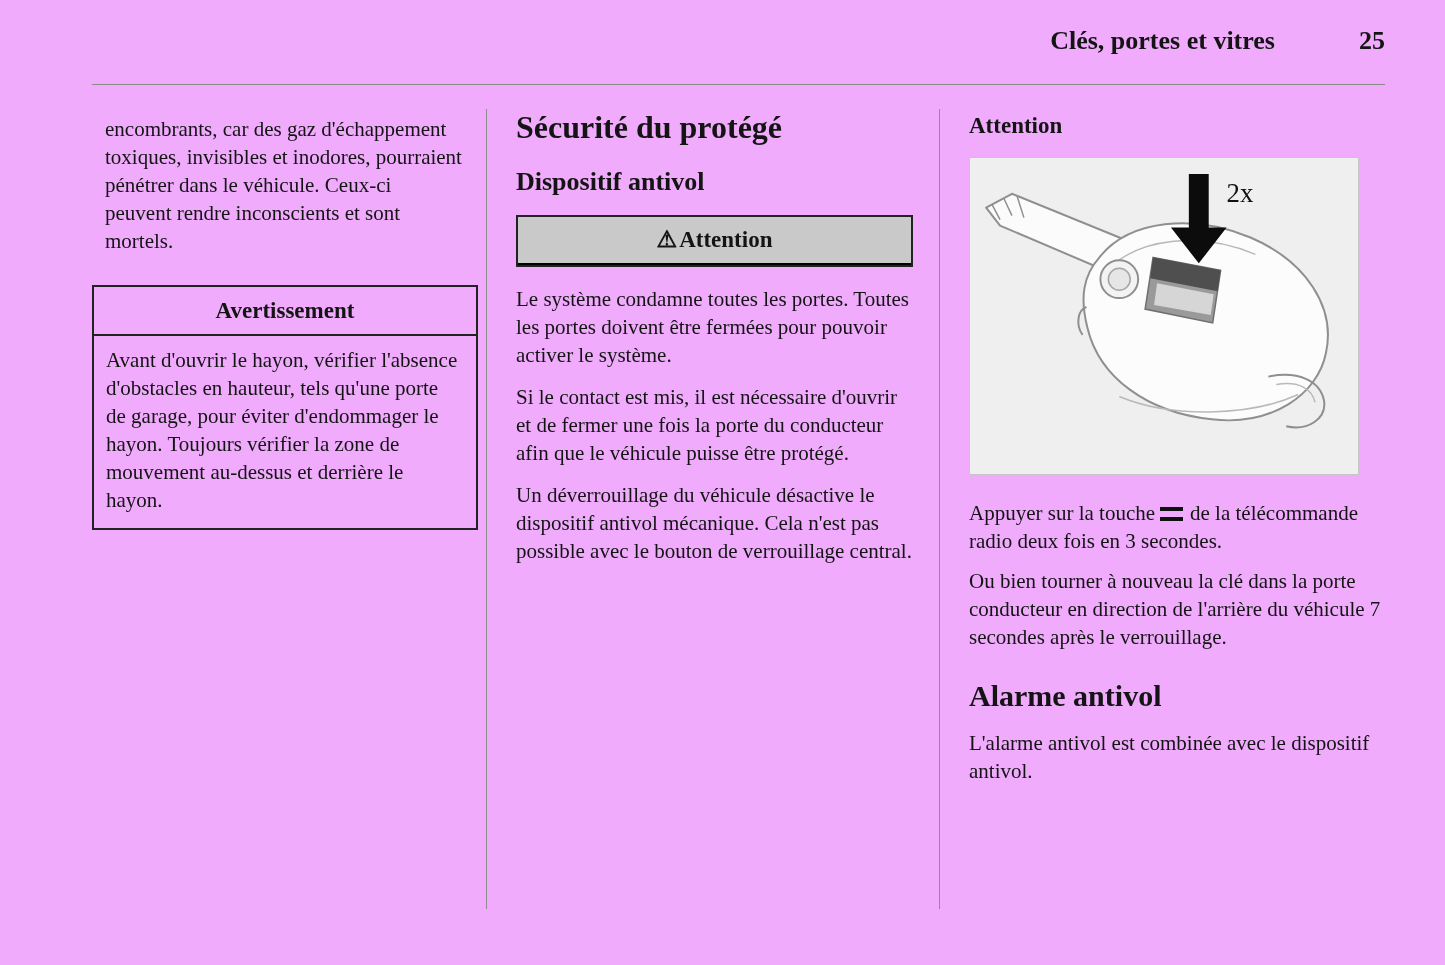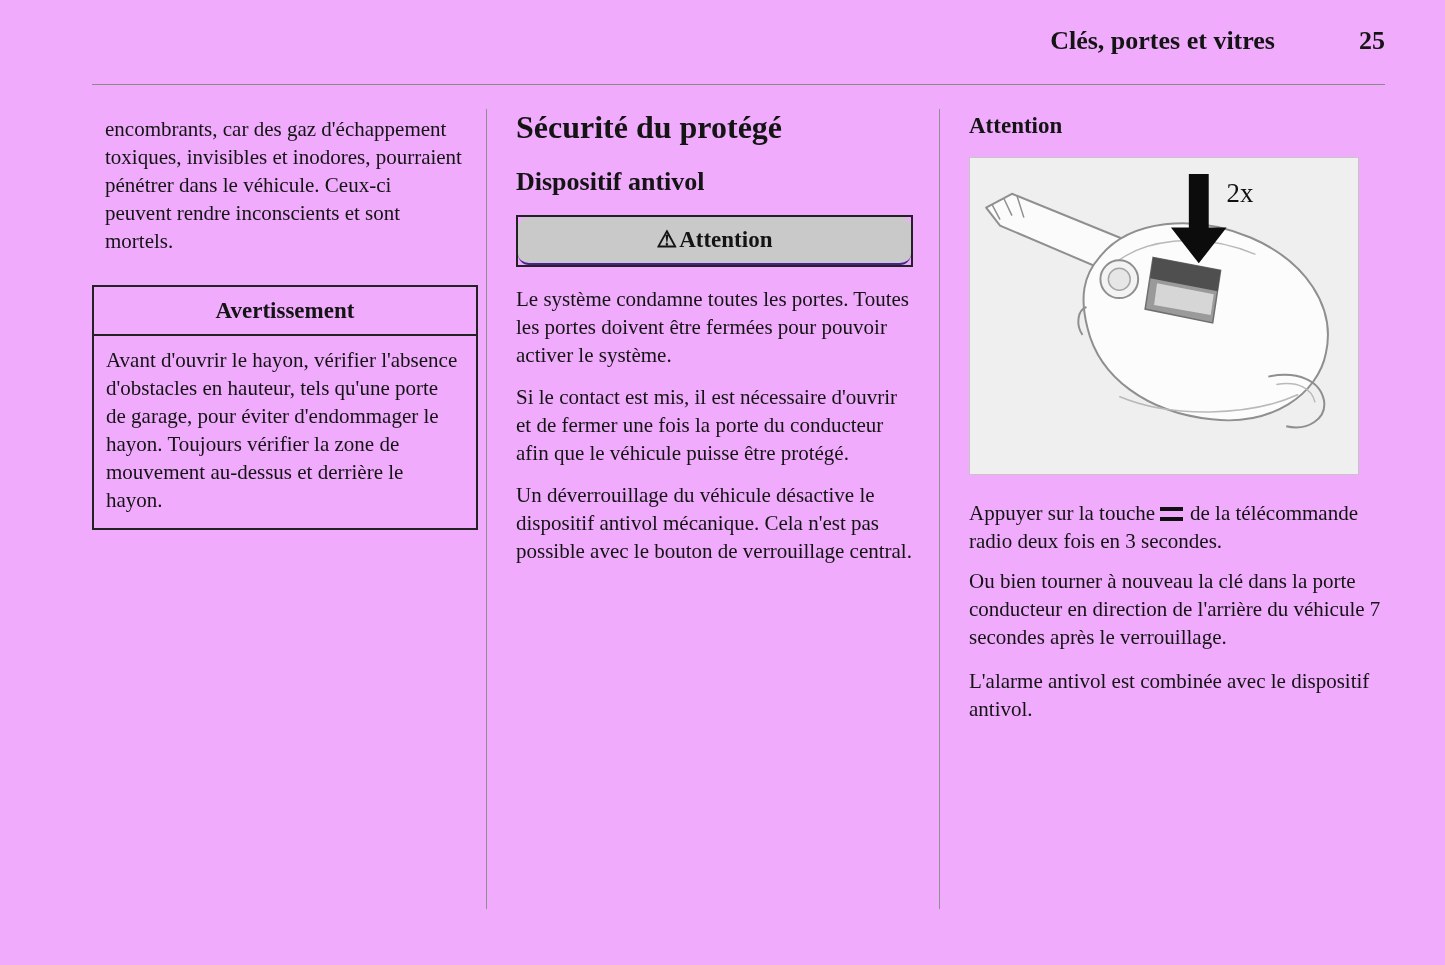--- a/index.html
+++ b/index.html
@@ -39,21 +39,21 @@
 
   .note { margin-top:24px; }
   .note-title { font-weight:bold; }
 
   
   .h1 { font-size:32px; line-height:36px; font-weight:bold; margin-bottom:22px; }
   .h2 { font-size:26px; line-height:30px; font-weight:bold; margin-bottom:18px; }
   .caution-box { border:2px solid #222; }
   .caution-head {
     background:#c9c9c9; text-align:center; font-weight:bold; font-size:23px; line-height:28px;
-    padding:9px 0; border-bottom:2px solid #4c1d95;border-radius:11px;
+    padding:9px 0; border-bottom:2px solid #000000;
   }
   .caution-head .warn-glyph { font-weight:bold; margin-right:2px; }
   .caution-body { padding:10px 12px 12px 12px; background:#fff; }
   .col2 .para { margin-top:14px; }
   .col2 .para.first { margin-top:18px; }
 
   
   .h3 { font-size:23px; line-height:30px; font-weight:bold; margin-bottom:16px; }
   .h1b { font-size:30px; line-height:34px; font-weight:bold; margin-top:28px; }
   .figure {
@@ -142,17 +142,18 @@
           <path d="M220,16 L240,16 L240,70 L258,70 L230,106 L202,70 L220,70 Z" fill="#0c0c0c"></path>
 
           <text x="258" y="44" font-size="27" fill="#111">2x</text>
         </svg>
       </div>
 
       <p class="para first"><span>Appuyer sur la touche</span><span class="lock-icon"></span><span>de la télécommande radio deux fois en 3 secondes.</span></p>
 
       <p class="para">Ou bien tourner à nouveau la clé dans la porte conducteur en direction de l'arrière du véhicule 7 secondes après le verrouillage.</p>
 
+      <h1 class="h1b">Alarme antivol</h1>
       <p class="alarm-body">L'alarme antivol est combinée avec le dispositif antivol.</p>
     </section>
 
   </div>
 </div>
 
 </body></html>

